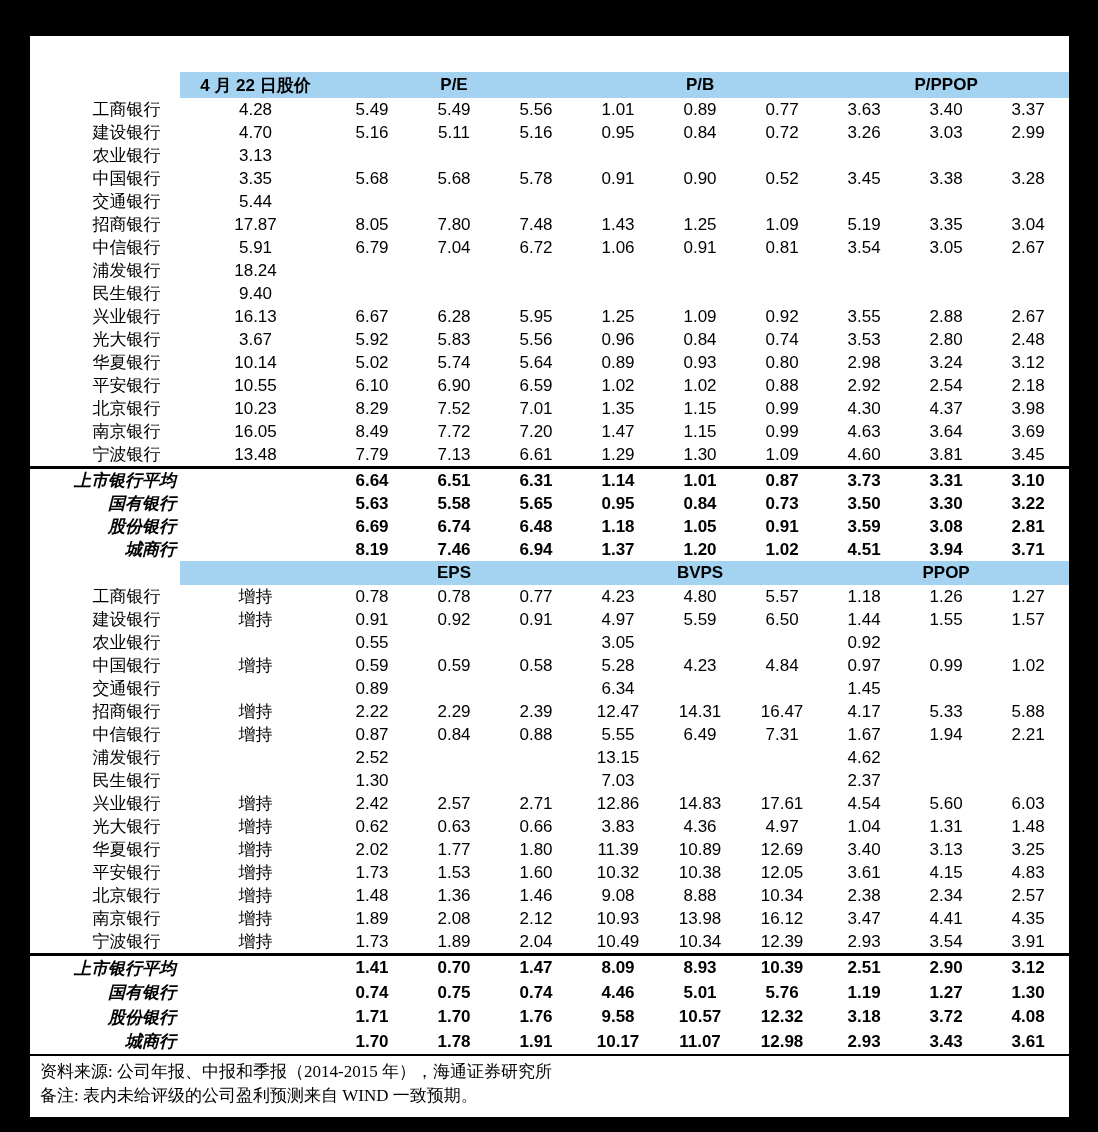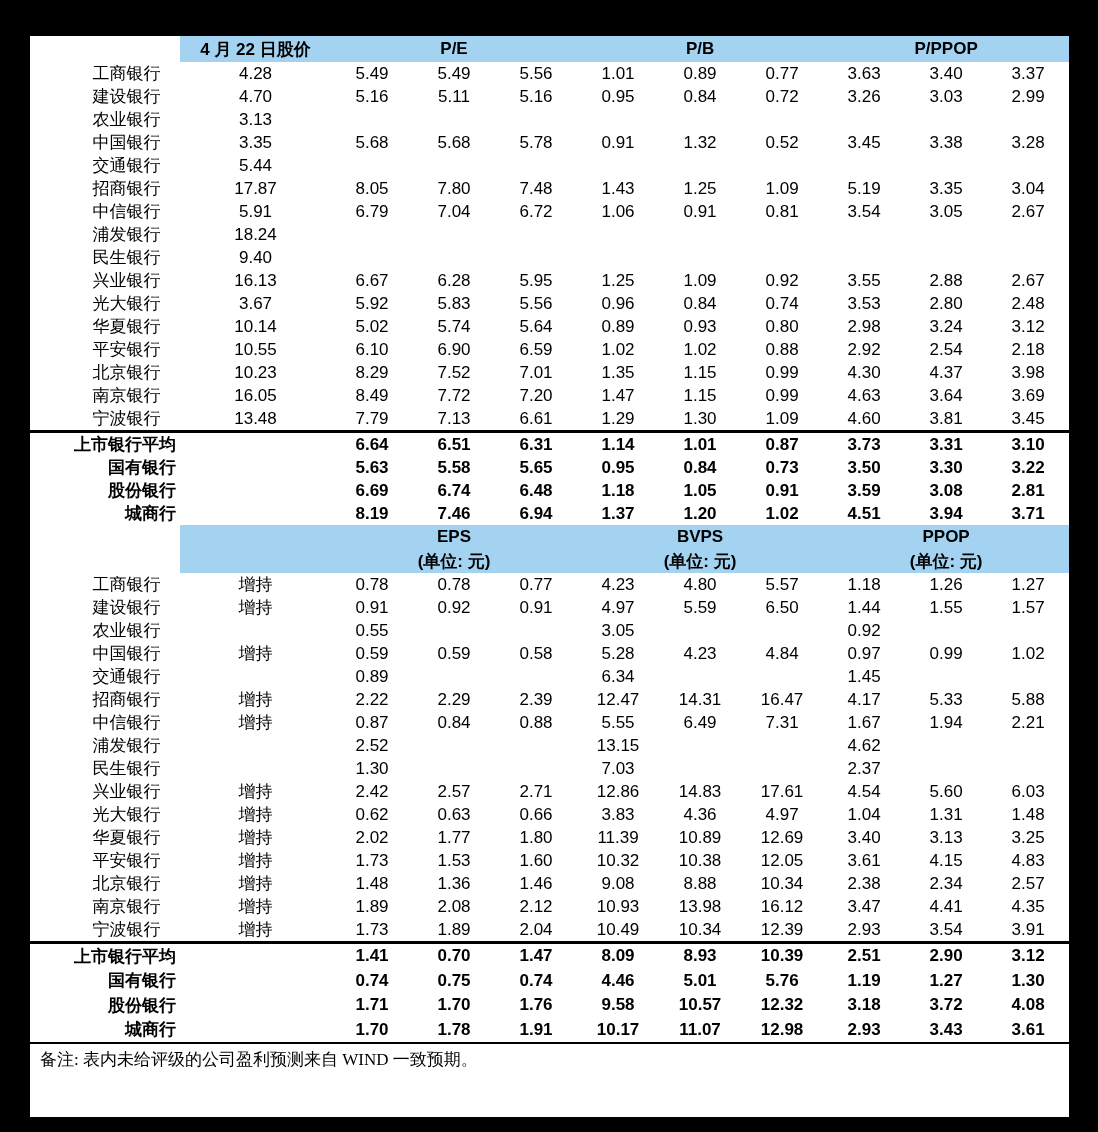--- a/index.html
+++ b/index.html
@@ -5,30 +5,30 @@
   html,body{margin:0;padding:0;}
   body{
     width:1098px;height:1132px;background:#000;
     font-family:"Liberation Sans","DejaVu Sans",sans-serif;
     color:#000;position:relative;overflow:hidden;
   }
   .sheet{
     position:absolute;left:30px;top:33px;width:1039px;height:1084px;
     background:#fff;box-sizing:border-box;border-top:3px solid #000;
   }
-  table{border-collapse:collapse;table-layout:fixed;width:1039px;}
+  table{border-collapse:collapse;table-layout:fixed;width:1039px;margin-top:36px;}
   td{
     padding:0;margin:0;font-size:17px;text-align:center;vertical-align:middle;
     white-space:nowrap;overflow:hidden;
   }
   .cjk{font-family:"Liberation Serif","DejaVu Serif",serif;}
   .blue{background:#a4d3f2;}
   .b{font-weight:bold;}
   td.name{text-align:center;padding-left:43px;}
-  td.sname{text-align:right;padding-right:4px;padding-left:0;}
+  td.sname{text-align:right;padding-right:4px;padding-left:0;font-style:italic;}
   tr.sum td{font-weight:bold;}
   tr.hd td{height:26px;}
   tr.h3 td{height:24px;}
   tr.drow td{height:22.5px;}
   tr.sum1 td{height:22px;}
   tr.sum2 td{height:24.5px;}
   tr.rt td{border-top:3px solid #000;}
   .foot{
     box-sizing:border-box;border-top:2px solid #000;
     padding:4px 0 0 10px;font-size:17px;line-height:24px;
@@ -103,21 +103,21 @@
           <td></td>
           <td></td>
         </tr>
         <tr class="drow">
           <td class="name cjk">中国银行</td>
           <td>3.35</td>
           <td>5.68</td>
           <td>5.68</td>
           <td>5.78</td>
           <td>0.91</td>
-          <td>1.32</td>
+          <td>0.90</td>
           <td>0.52</td>
           <td>3.45</td>
           <td>3.38</td>
           <td>3.28</td>
         </tr>
         <tr class="drow">
           <td class="name cjk">交通银行</td>
           <td>5.44</td>
           <td></td>
           <td></td>
@@ -329,27 +329,20 @@
       </tbody>
 
     <tbody>
       <tr class="h3">
         <td></td>
         <td class="blue"></td>
         <td class="blue b" colspan="3">EPS</td>
         <td class="blue b" colspan="3">BVPS</td>
         <td class="blue b" colspan="3">PPOP</td>
       </tr>
-      <tr class="h3">
-        <td></td>
-        <td class="blue"></td>
-        <td class="blue b" colspan="3">(单位: 元)</td>
-        <td class="blue b" colspan="3">(单位: 元)</td>
-        <td class="blue b" colspan="3">(单位: 元)</td>
-      </tr>
     </tbody>
 
     <tbody id="t2rows">
         <tr class="drow">
           <td class="name cjk">工商银行</td>
           <td class="cjk">增持</td>
           <td>0.78</td>
           <td>0.78</td>
           <td>0.77</td>
           <td>4.23</td>
@@ -605,15 +598,16 @@
           <td>11.07</td>
           <td>12.98</td>
           <td>2.93</td>
           <td>3.43</td>
           <td>3.61</td>
         </tr>
       </tbody>
   </table>
 
   <div class="foot">
+    <div class="cjk">资料来源: 公司年报、中报和季报（2014-2015 年），海通证券研究所</div>
     <div class="cjk">备注: 表内未给评级的公司盈利预测来自 WIND 一致预期。</div>
   </div>
 </div>
 
 </body></html>

